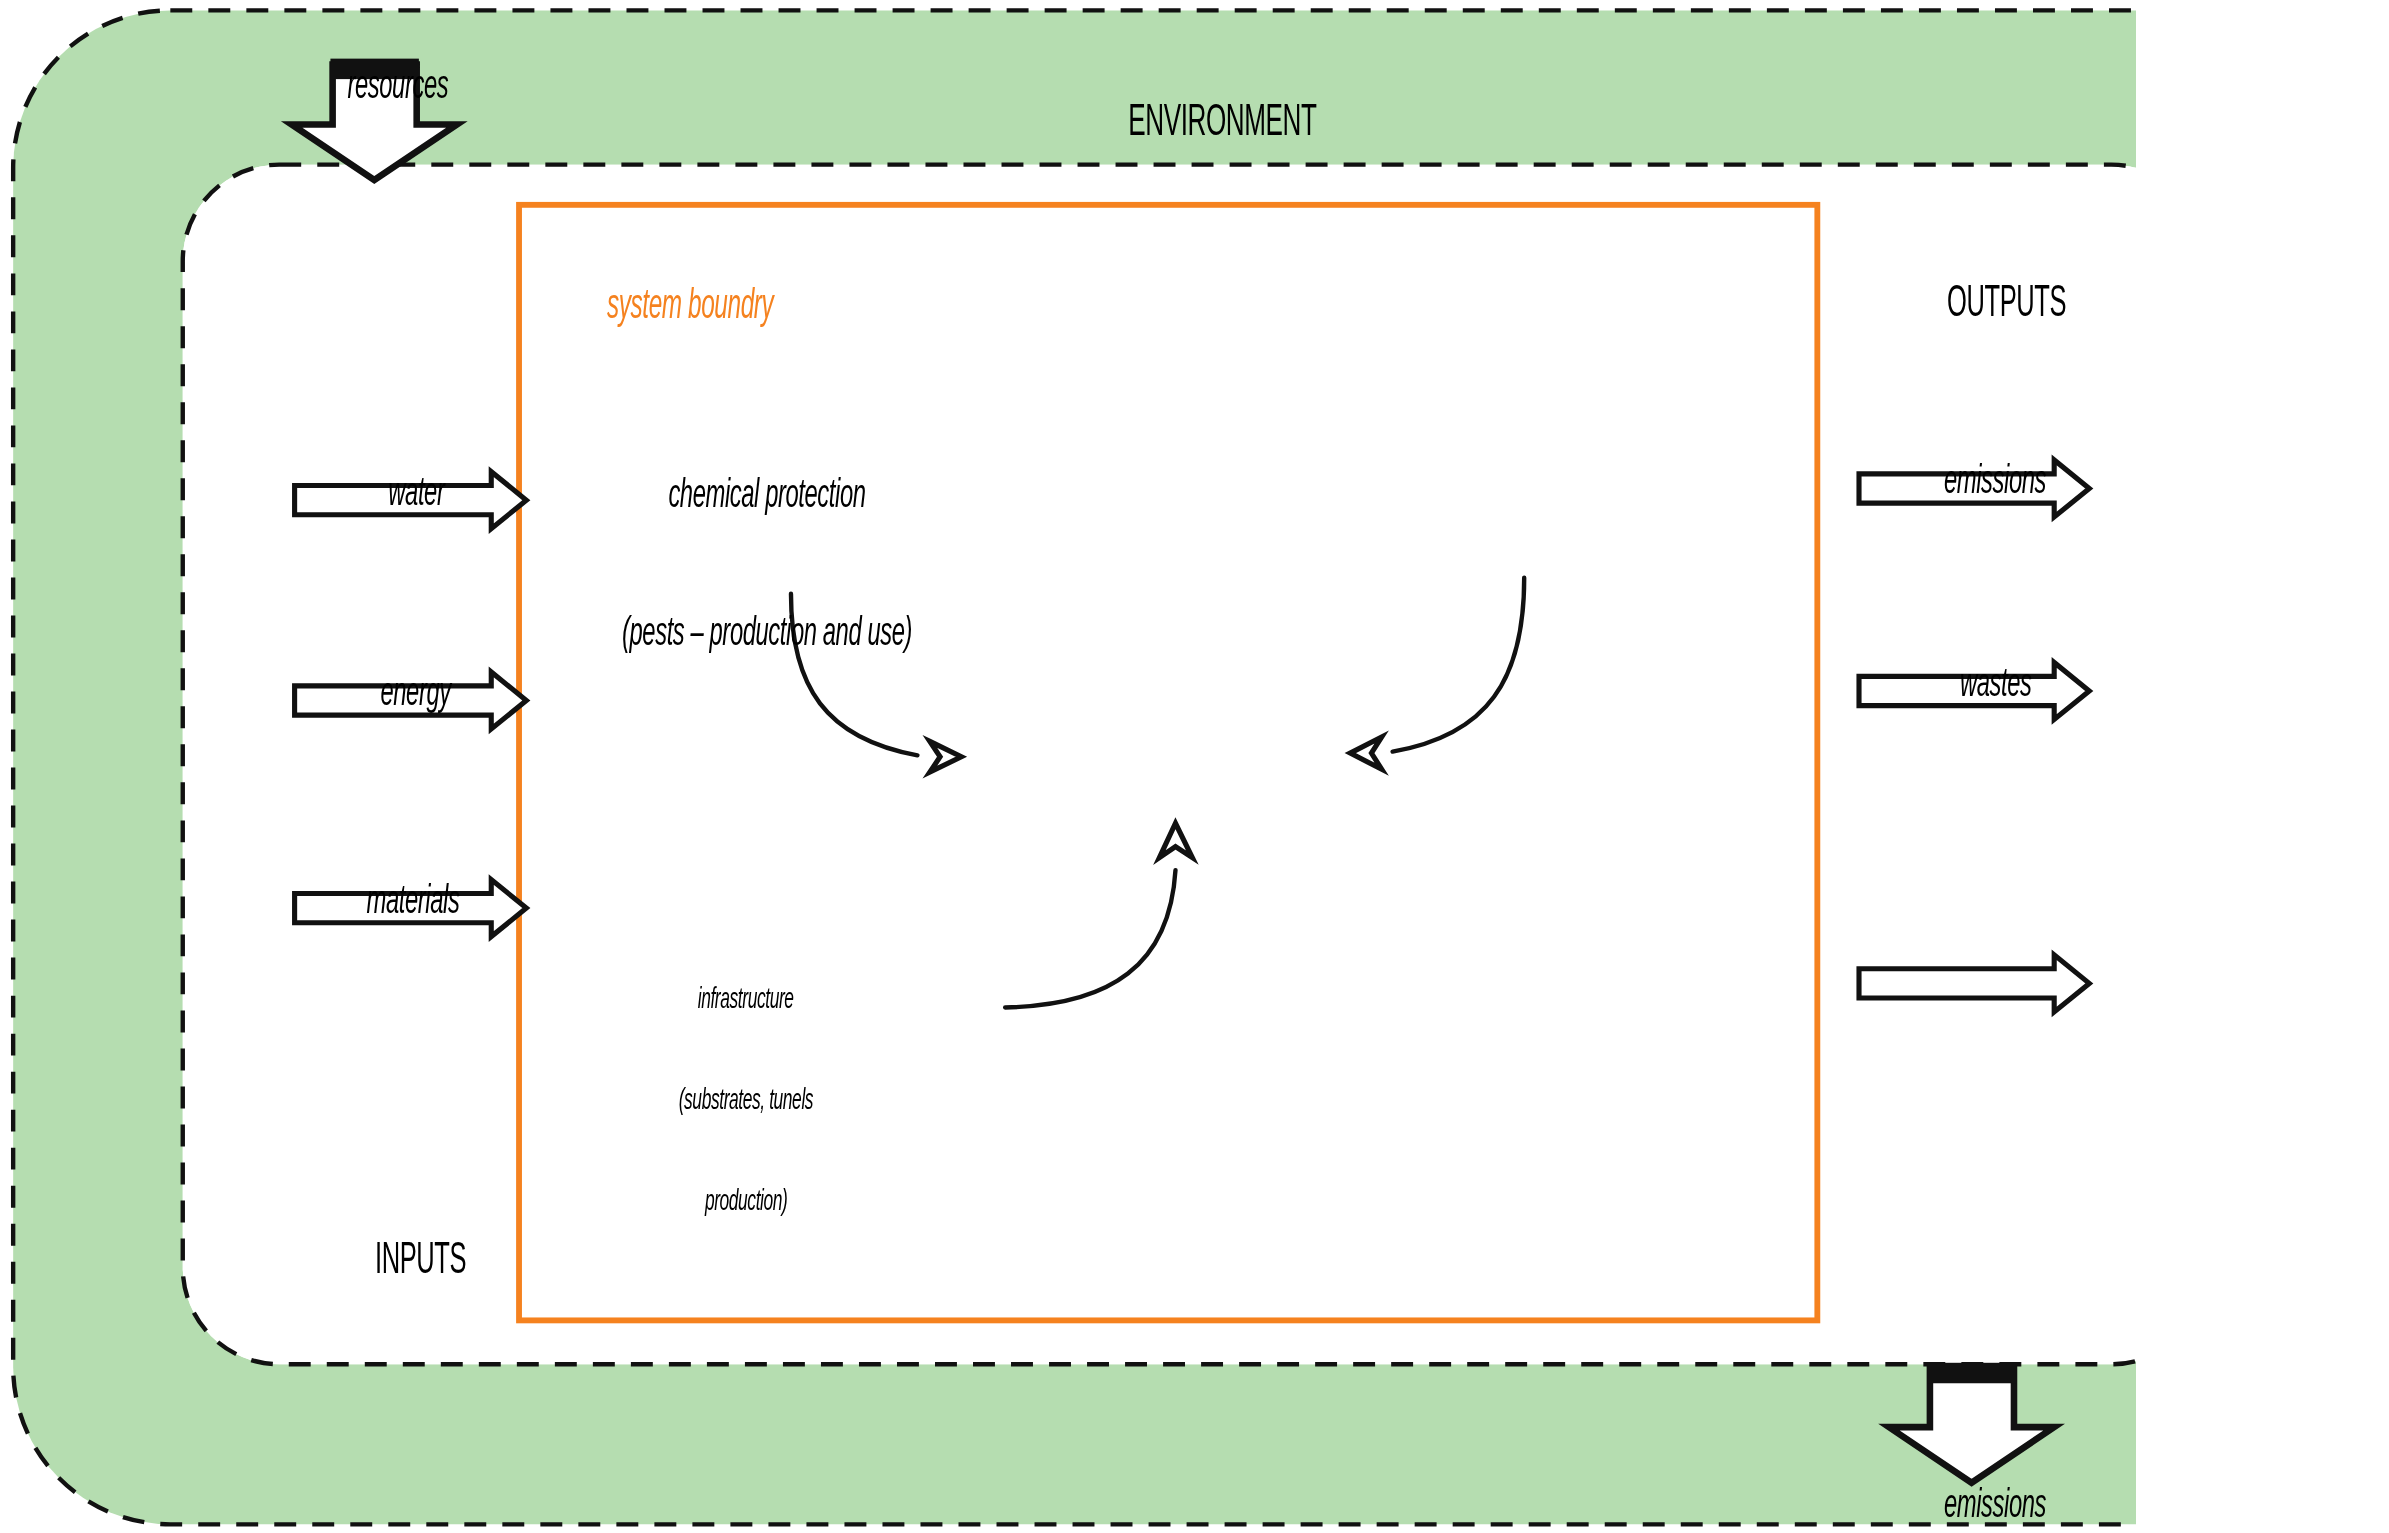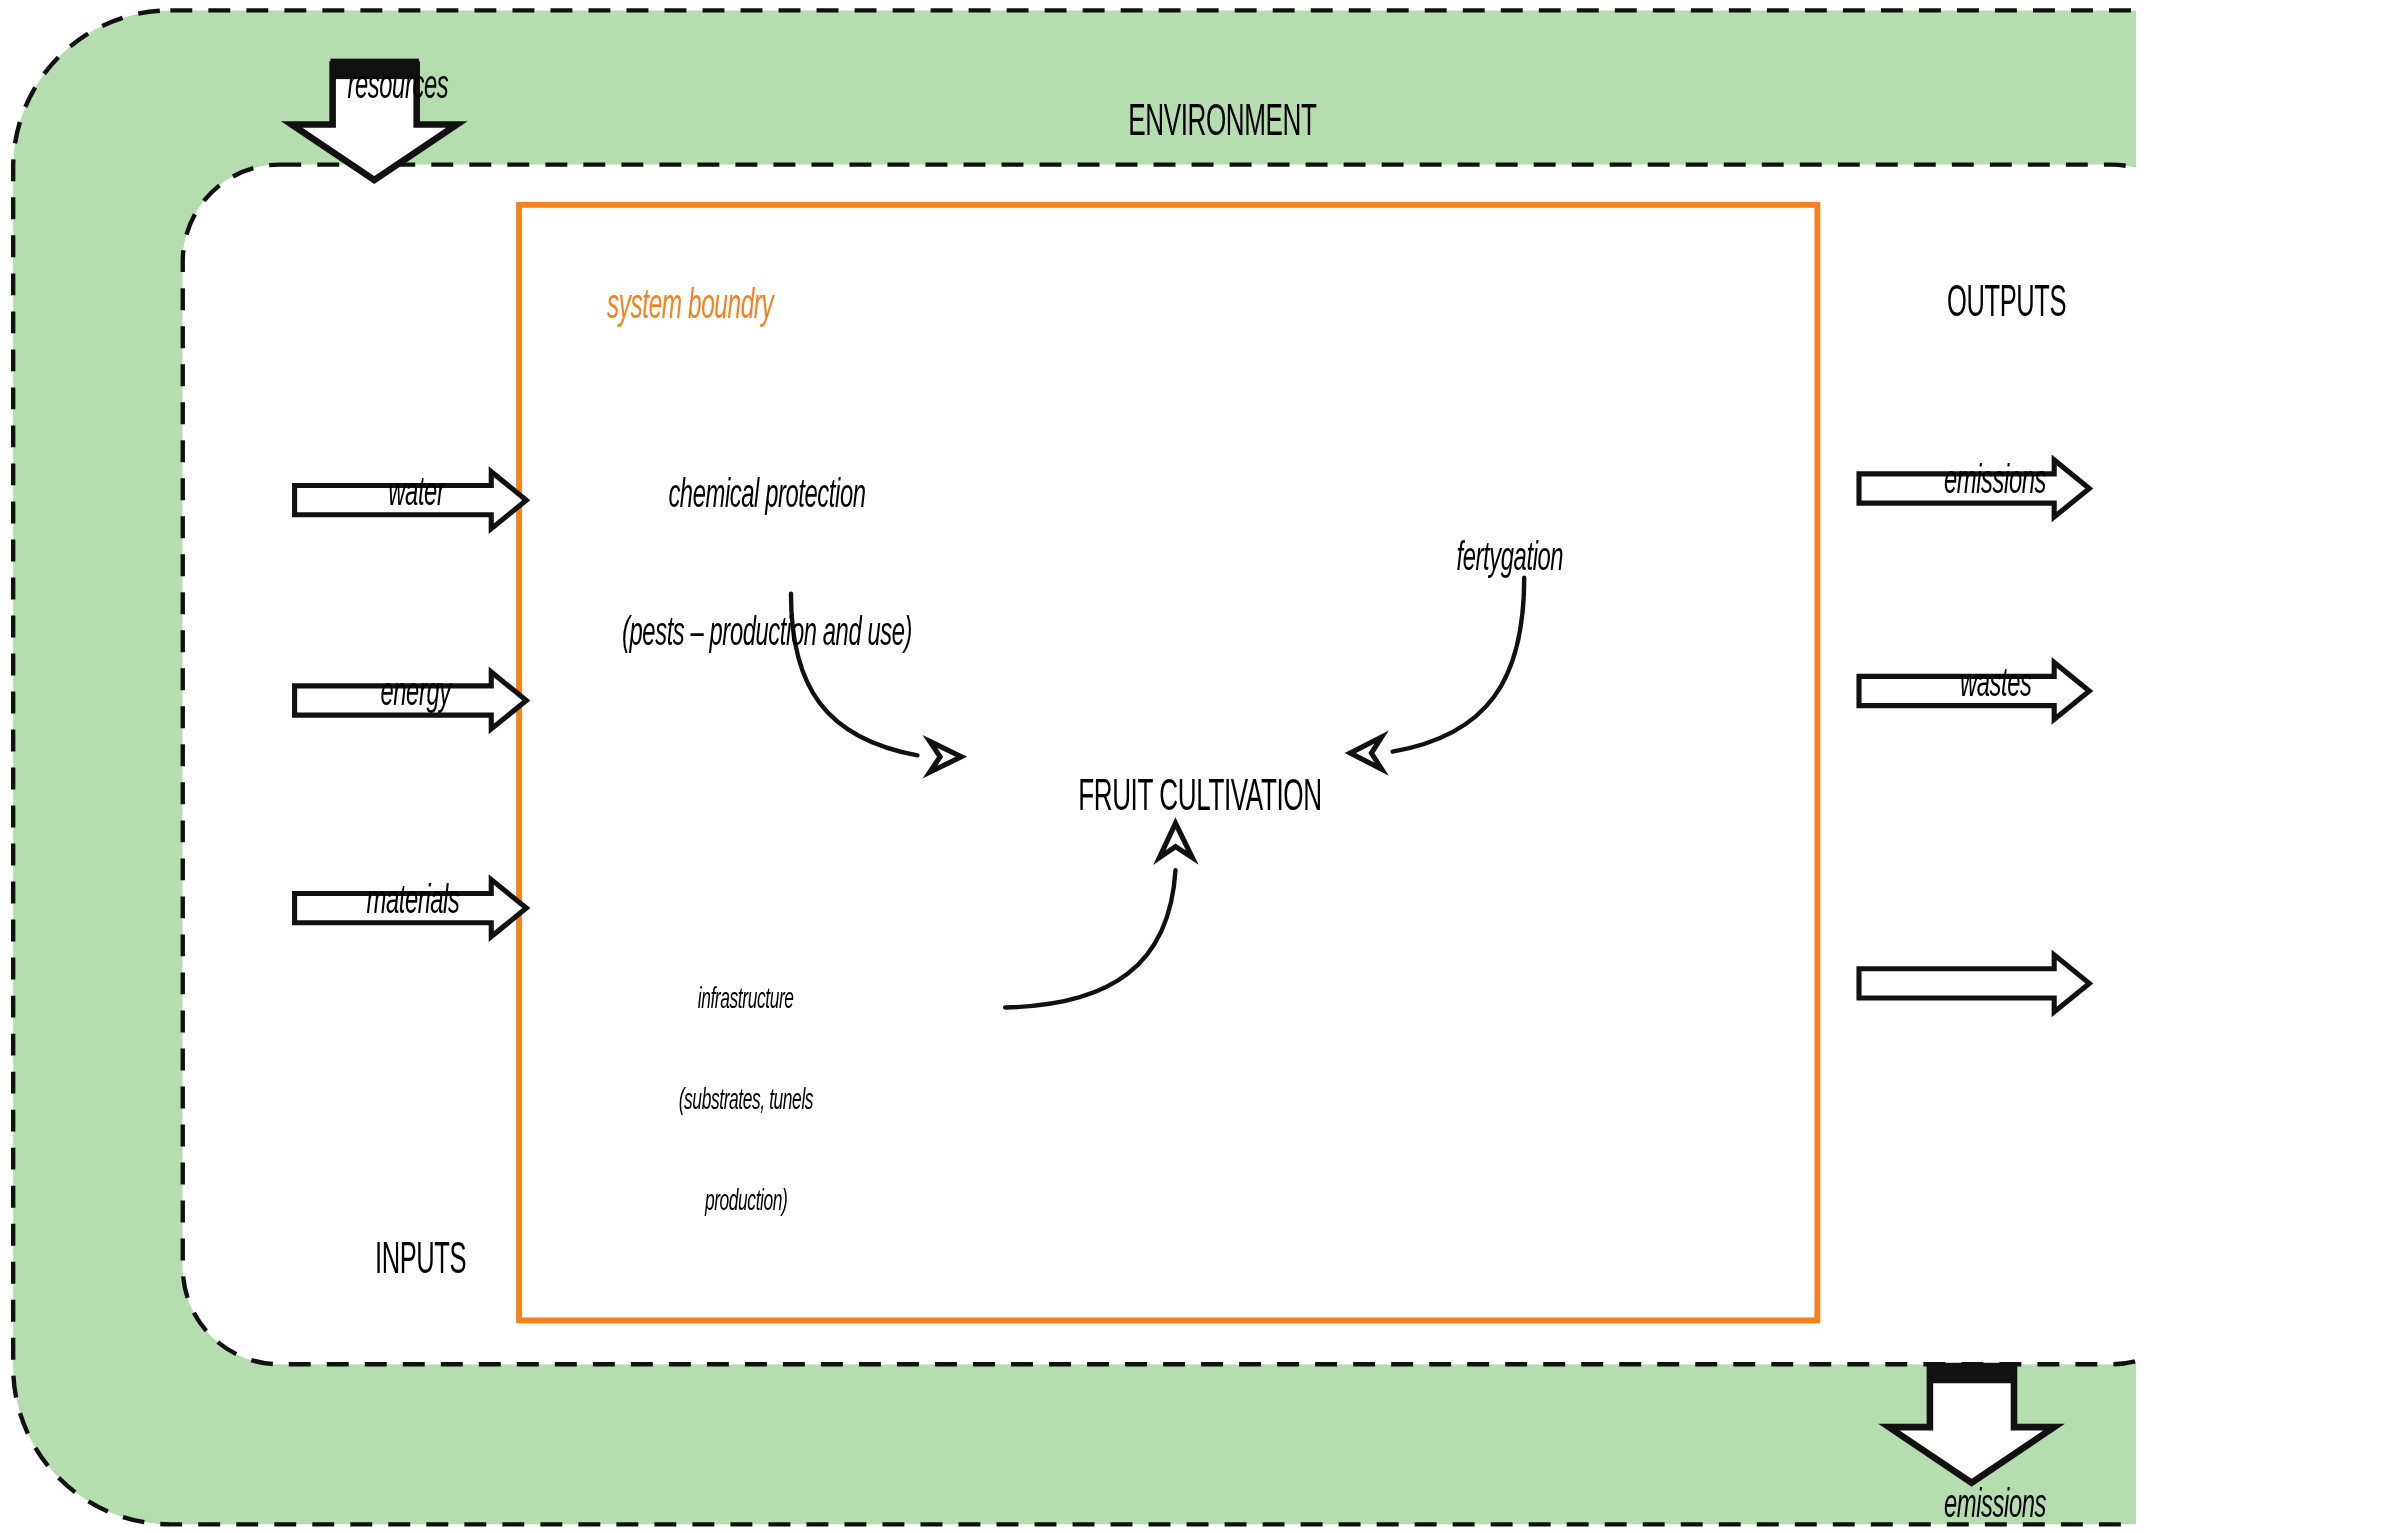--- a/index.html
+++ b/index.html
@@ -133,27 +133,23 @@
   <div class="lbl center italic" style="left:1828px;top:614px;width:292px;font-size:41px;">
     <span class="sq">wastes</span>
   </div>
 
   <div class="lbl center italic" style="left:504px;top:379px;width:526px;font-size:41px;">
     <div><span class="sq">chemical protection</span></div>
     <div><span class="sq">(pests – production and use)</span></div>
   </div>
 
   <div class="lbl center italic" style="left:1228px;top:442px;width:563px;font-size:41px;">
-    <div><span class="sq">fertygation</span></div>
   </div>
 
   <div class="lbl center italic" style="left:512px;top:914px;width:468px;font-size:30px;">
     <div><span class="sq">infrastructure</span></div>
     <div><span class="sq">(substrates, tunels</span></div>
     <div><span class="sq">production)</span></div>
   </div>
 
-  <div class="lbl center" style="left:943px;top:720px;width:424px;font-size:45px;">
-    <span class="sq">FRUIT CULTIVATION</span>
-  </div>
 
 </div>
 
 
 </body></html>

